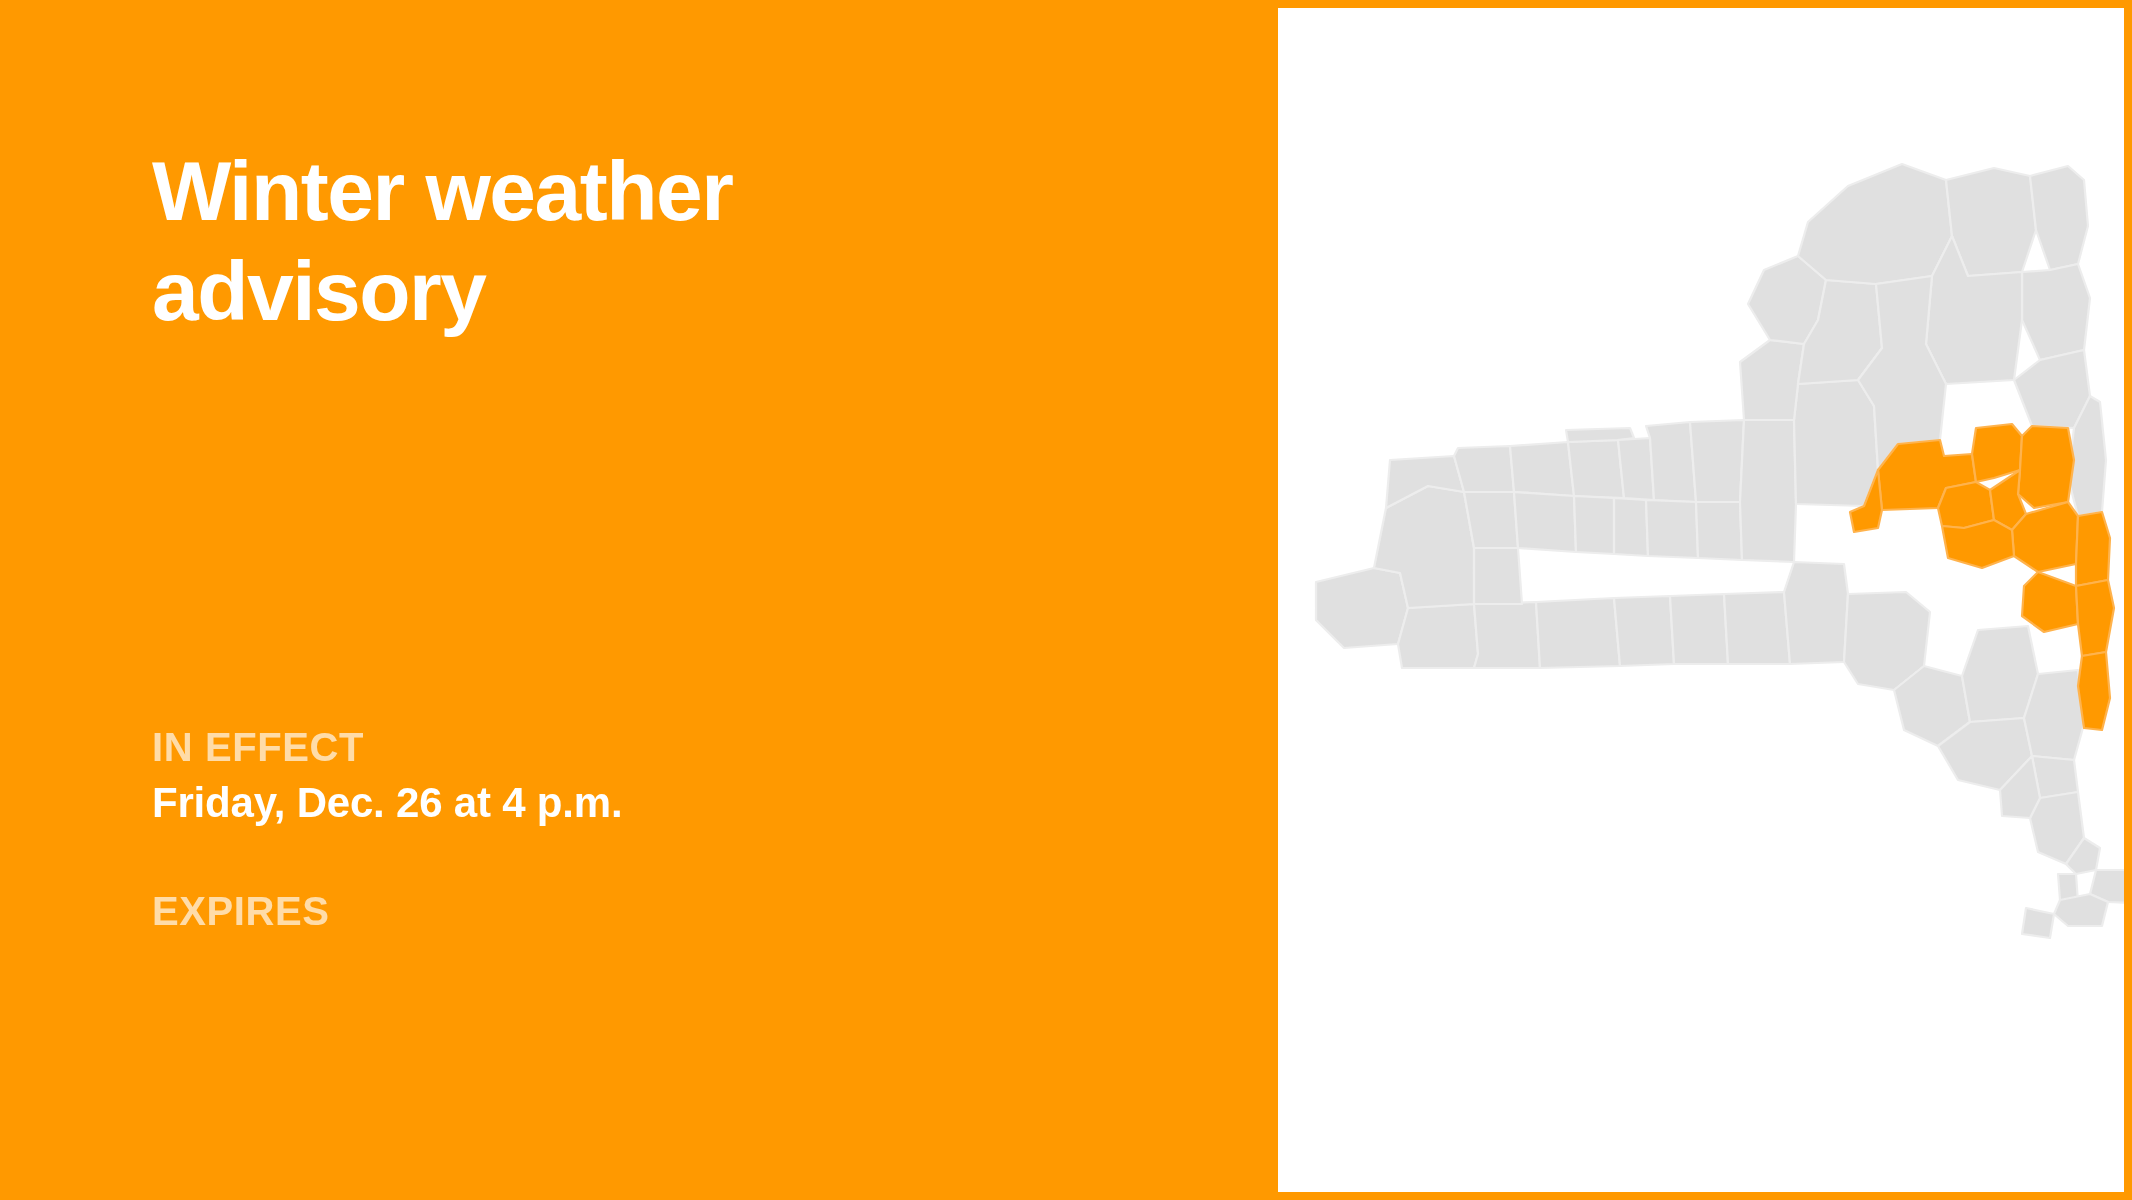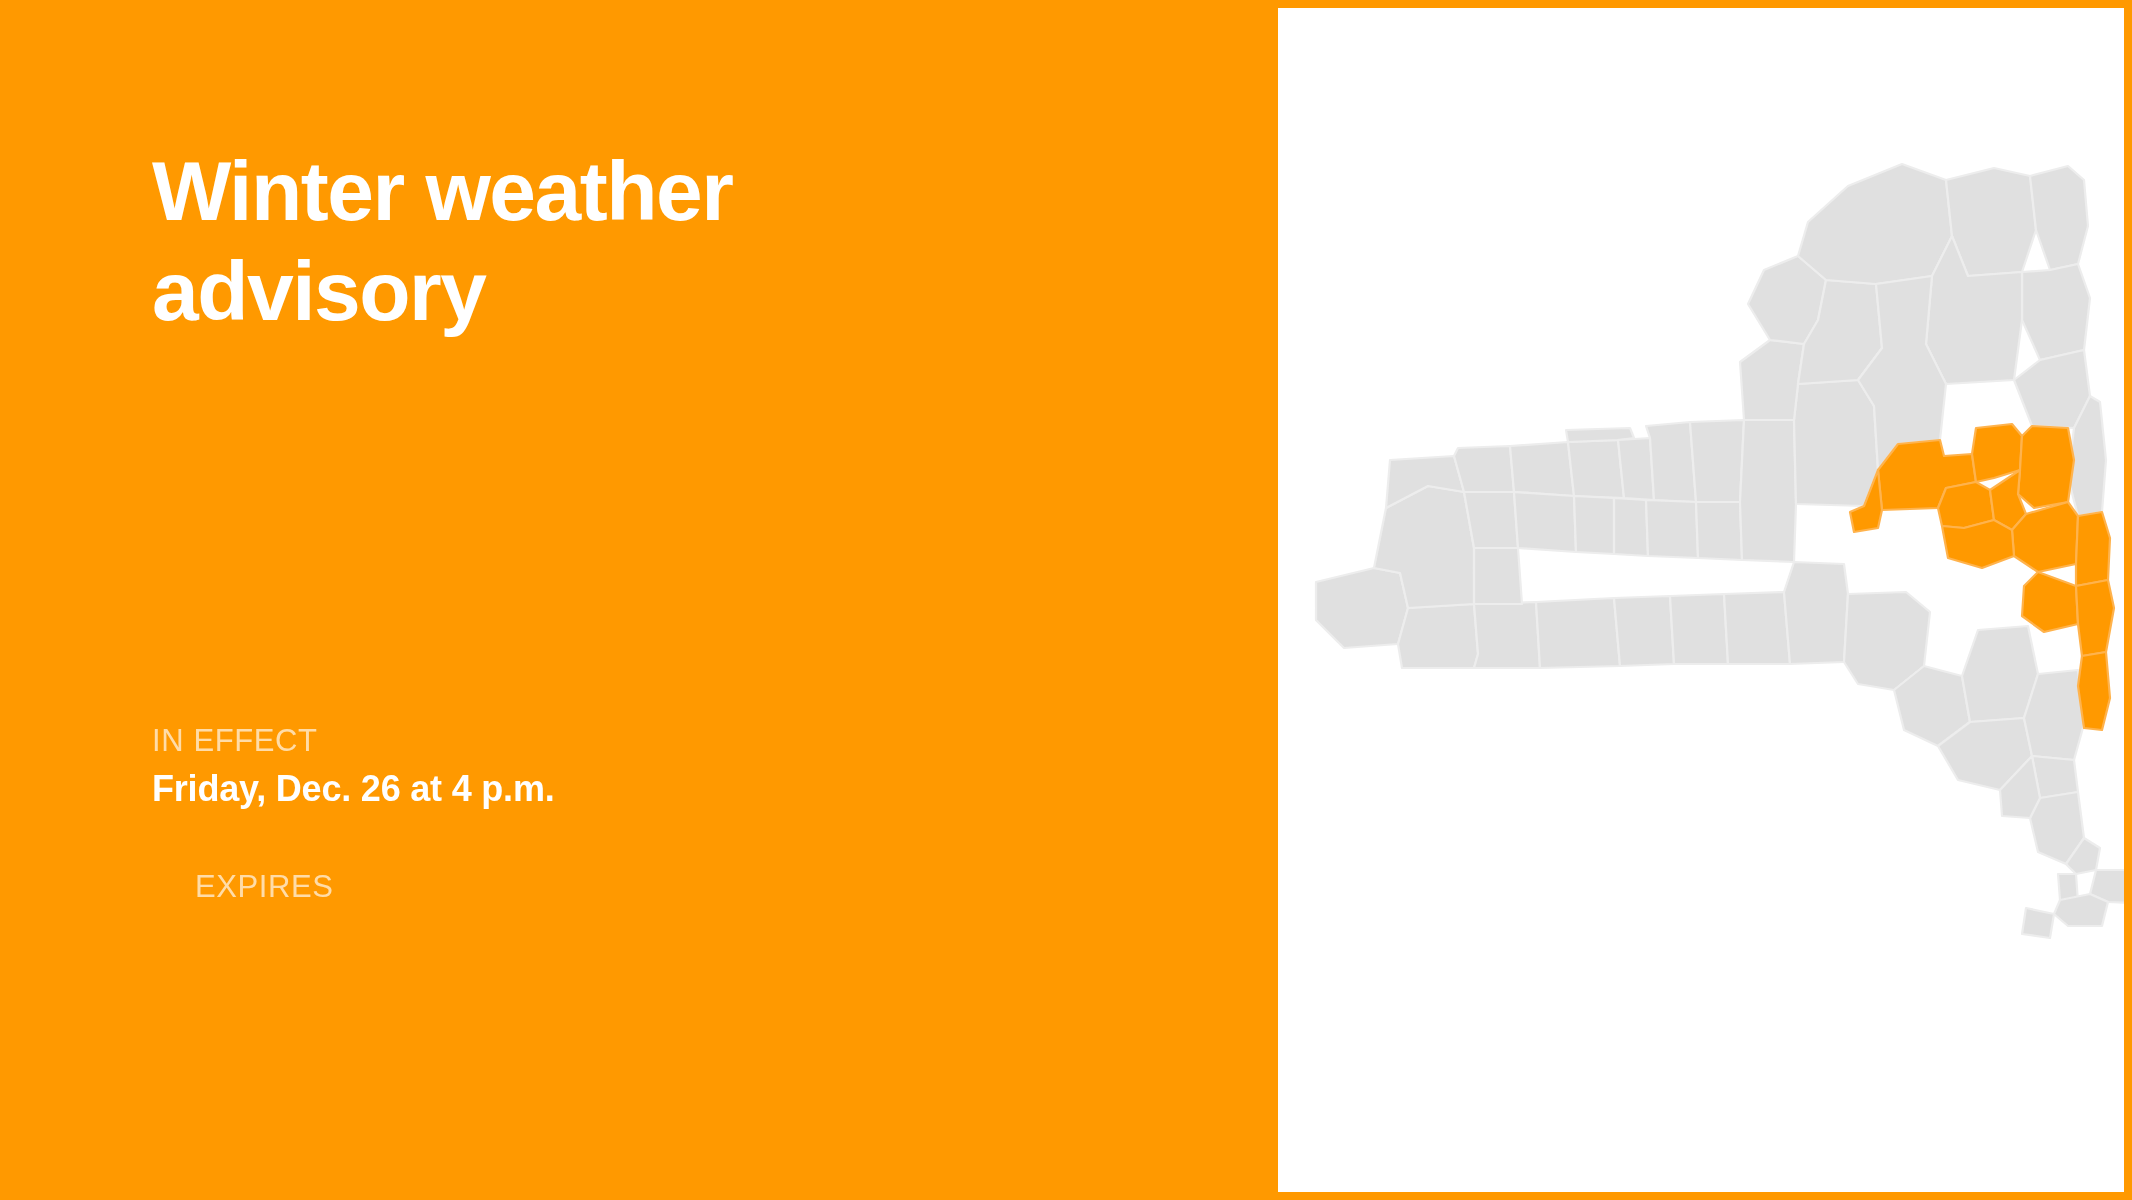--- a/index.html
+++ b/index.html
@@ -49,35 +49,34 @@
     left: 152px;
     top: 722px;
     width: 1000px;
   }
 
   .timing-group {
     margin-bottom: 58px;
   }
   .timing-group:last-child {
     margin-bottom: 0;
-    margin-left: 43px;
   }
 
   .timing-label {
     color: rgba(255, 255, 255, 0.66);
-    font-size: 31px;
-    font-weight: normal;
+    font-size: 40px;
+    font-weight: bold;
     letter-spacing: 0.6px;
     line-height: 1.25;
     margin-bottom: 6px;
   }
 
   .timing-value {
     color: #ffffff;
-    font-size: 36px;
+    font-size: 42px;
     font-weight: bold;
     letter-spacing: -0.2px;
     line-height: 1.2;
   }
 
   
   #map-panel {
     position: absolute;
     left: 1278px;
     top: 0;

